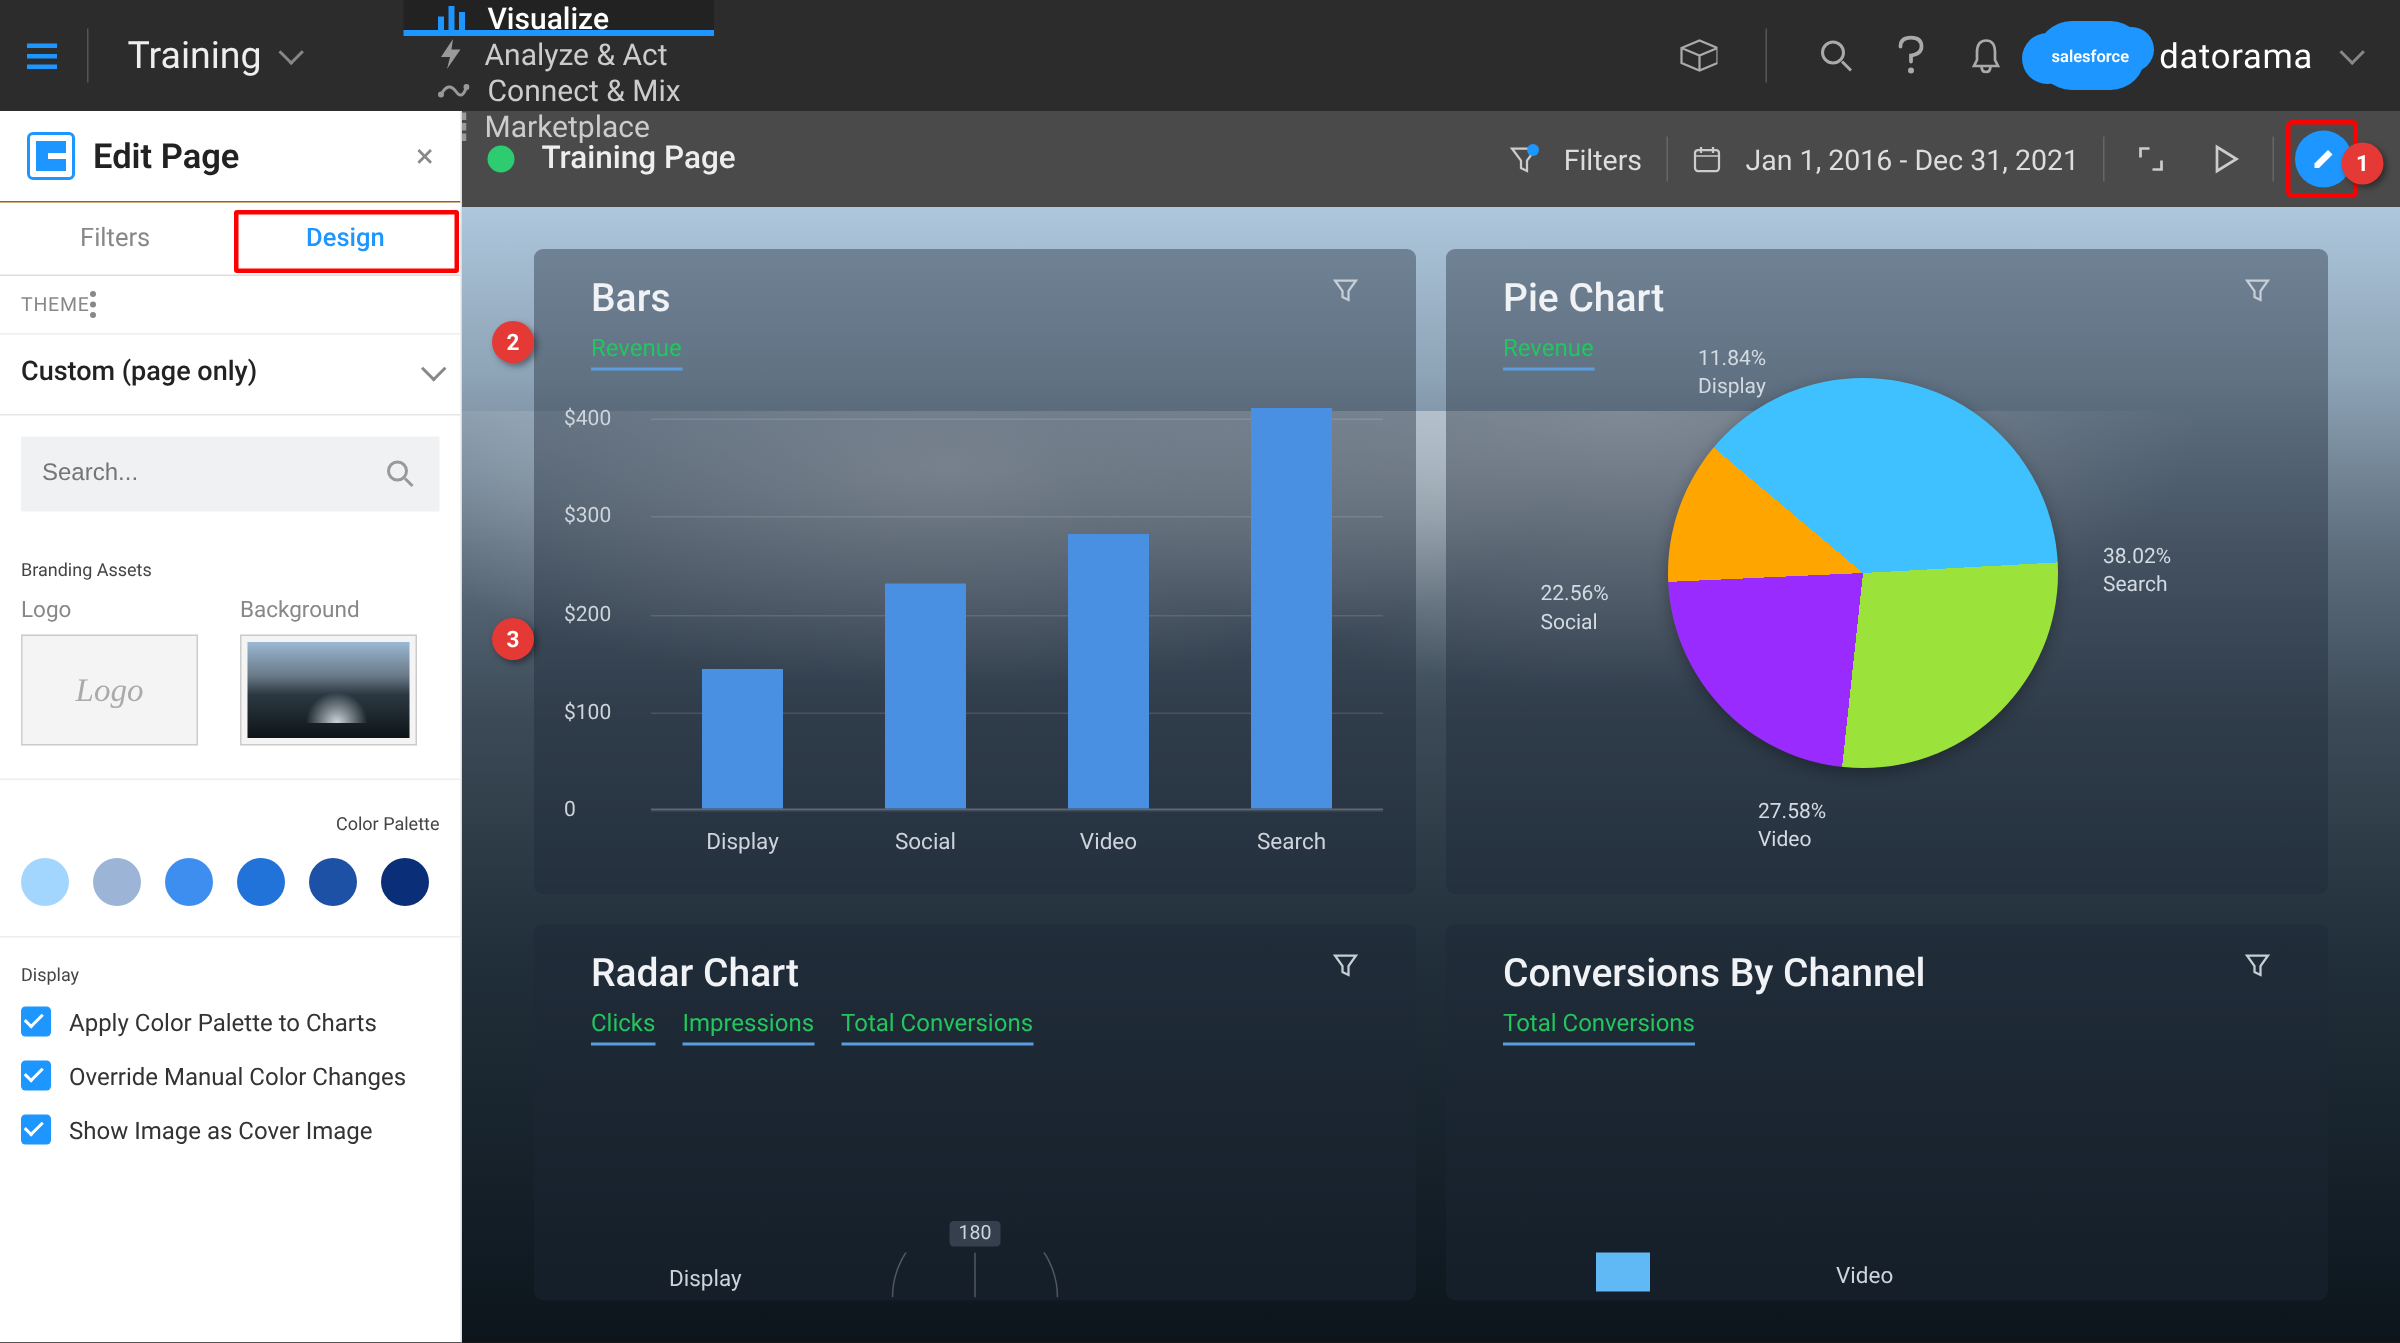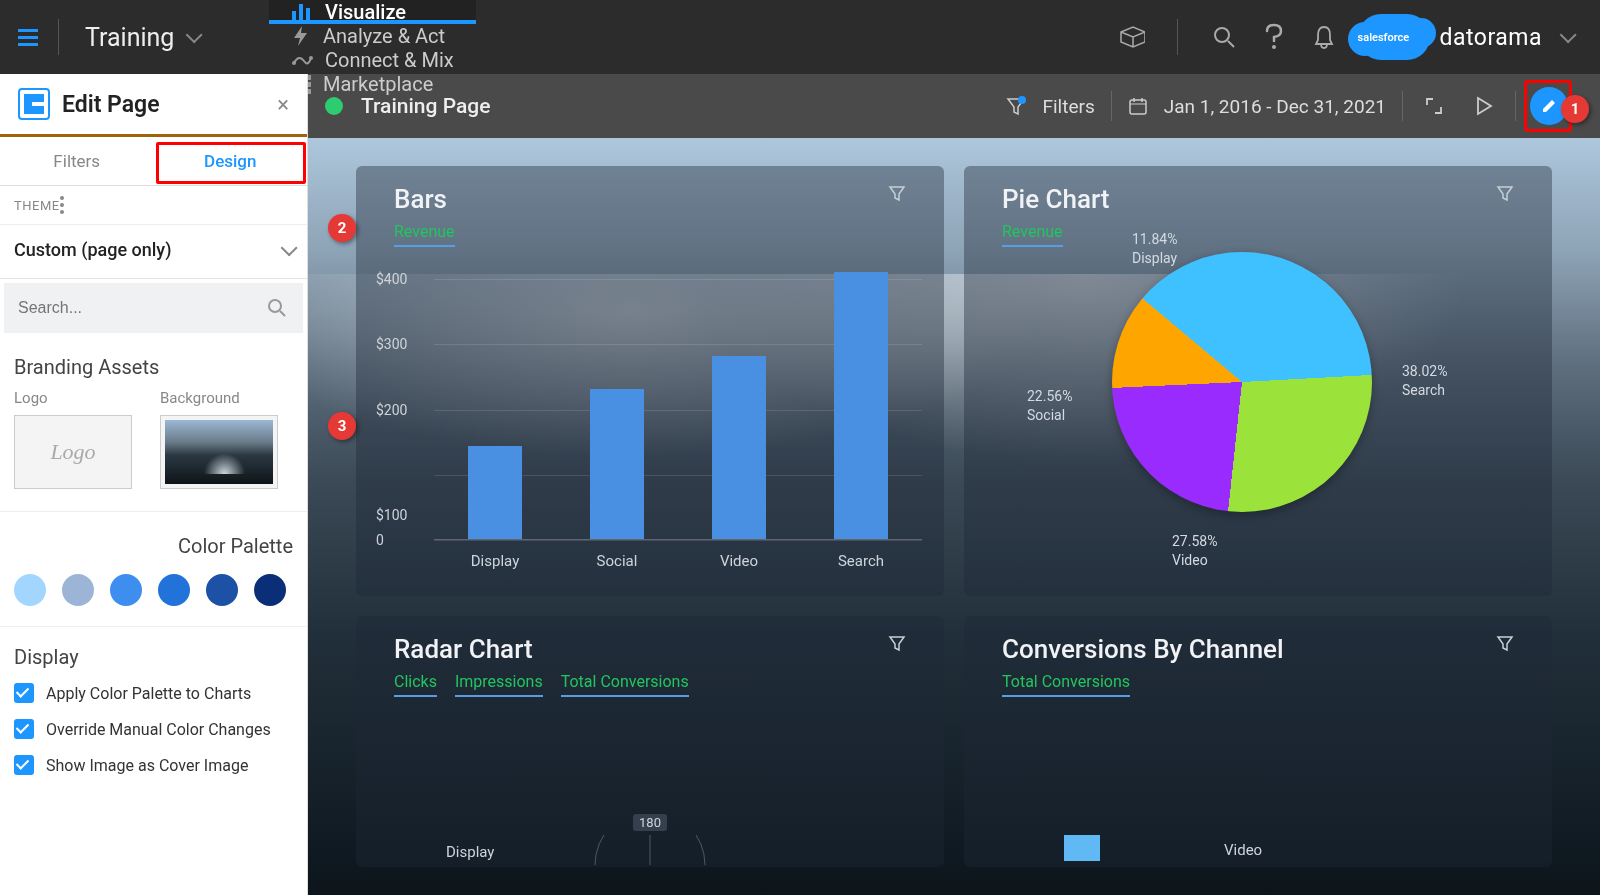--- a/index.html
+++ b/index.html
@@ -16,21 +16,21 @@
 .chev-down { width: 12px; height: 12px; border-right: 2px solid #888; border-bottom: 2px solid #888; transform: rotate(45deg) translateY(-3px); }
 .navtabs { display: flex; align-items: stretch; height: 74px; flex-direction: column; }
 .navtab { display: flex; align-items: center; gap: 12px; padding: 0 22px; font-size: 20px; color: #ccc; cursor: pointer; position: relative; }
 .navtab.active { background: #222; }
 .navtab.active::after { content:""; position:absolute; left:0; right:0; bottom:0; height:4px; background:#1e96ff; }
 .navtab.active .navtab-label { color: #fff; font-weight: 500; }
 .nav-spacer { flex: 1; }
 .nav-icons { display: flex; align-items: center; gap: 22px; padding-right: 20px; }
 .nav-icon { width: 28px; height: 28px; display:flex; align-items:center; justify-content:center; cursor:pointer; color:#aaa; }
 .brand { display:flex; align-items:center; gap:10px; padding-right:20px; }
-.sf-cloud { width:72px; height:46px; background:#1e96ff; border-radius:24px; position:relative; display:flex;align-items:center;justify-content:flex-start; color:#fff; font-size:11px; font-weight:600;}
+.sf-cloud { width:72px; height:46px; background:#1e96ff; border-radius:24px; position:relative; display:flex;align-items:center;justify-content:center; color:#fff; font-size:11px; font-weight:600;}
 .sf-cloud::before { content:""; position:absolute; width:34px; height:34px; background:#1e96ff; border-radius:50%; left:-10px; top:8px;}
 .sf-cloud::after { content:""; position:absolute; width:30px; height:30px; background:#1e96ff; border-radius:50%; right:-6px; top:4px;}
 .sf-cloud span { position:relative; z-index:1; }
 .brand-name { font-size: 23px; color: #fff; font-weight:400; letter-spacing:0.5px; }
 
 
 .subbar { height: 64px; background: #4a4a4a; display:flex; align-items:center; padding: 0 18px; margin-left: 307px; }
 .status-dot { width:18px; height:18px; background:#2ecc71; border-radius:50%; margin-right:18px; }
 .subbar-title { font-size:21px; color:#eee; font-weight:500; }
 .subbar-spacer { flex:1; }
@@ -38,51 +38,51 @@
 .subbar-sep { width:1px; height:30px; background:#666; }
 .subbar-icon { cursor:pointer; display:flex; align-items:center; justify-content:center; width:30px; height:30px; color:#ccc; }
 .edit-btn { width:38px; height:38px; border-radius:50%; background:#1e96ff; display:flex; align-items:center; justify-content:center; cursor:pointer; position:relative;}
 .edit-highlight { position:absolute; border:3px solid #f00; width:48px; height:52px; border-radius:4px; }
 
 
 .callout { width:28px; height:28px; background:#e53935; color:#fff; border-radius:50%; display:flex; align-items:center; justify-content:center; font-size:15px; font-weight:700; position:absolute; z-index:50; box-shadow: 2px 2px 4px rgba(0,0,0,0.4); }
 
 
 .sidebar { position:absolute; left:0; top:74px; width:308px; height:821px; background:#fff; color:#333; border-right:1px solid #ddd; overflow:hidden; display:flex; flex-direction:column; }
-.sidebar-hdr { display:flex; align-items:center; padding: 14px 18px; gap:12px; border-bottom:3px solid #a16207; }
+.sidebar-hdr { display:flex; align-items:center; padding: 14px 18px; gap:12px; border-bottom:1px solid #a16207; }
 .sidebar-hdr-icon { width:32px; height:32px; border:2px solid #1e96ff; border-radius:4px; position:relative;}
 .sidebar-hdr-icon::before{content:"";position:absolute;left:4px;top:4px;width:8px;height:20px;background:#1e96ff;}
 .sidebar-hdr-icon::after{content:"";position:absolute;right:4px;top:4px;width:12px;height:8px;background:#1e96ff; box-shadow: 0 12px 0 #1e96ff;}
 .sidebar-title { font-size:23px; font-weight:600; color:#222; flex:1; }
 .close-x { font-size:22px; color:#888; cursor:pointer; }
 
 .sidebar-tabs { display:flex; border-bottom:1px solid #ddd; position:relative; }
 .sidebar-tab { flex:1; text-align:center; padding:14px 0; font-size:17px; color:#888; cursor:pointer; }
 .sidebar-tab.active { color:#1e96ff; font-weight:500; }
 .design-highlight { position:absolute; border:3px solid #f00; border-radius:2px; width:150px; height:42px; left:156px; top:5px; }
 
 .section-row { display:flex; align-items:center; padding:10px 14px; border-bottom:1px solid #eee; }
 .theme-label { font-size:13px; color:#888; letter-spacing:0.5px; }
 .dots-v { display:flex; flex-direction:column; gap:3px; cursor:pointer; }
 .dots-v span { width:4px; height:4px; background:#888; border-radius:50%; }
 .theme-select-row { display:flex; align-items:center; justify-content:space-between; padding: 14px 14px 18px; border-bottom:1px solid #e5e5e5; cursor:pointer;}
 .theme-name { font-size:18px; color:#222; font-weight:500;}
 
-.search-row { background:#f0f1f3; margin:4px; padding:0; display:flex; align-items:center;  }
+.search-row { background:#f0f1f3; margin:14px; padding:0; display:flex; align-items:center;  }
 .search-row input { flex:1; border:none; background:transparent; padding:16px 14px; font-size:16px; color:#444; outline:none; }
 .search-row .srch-icon { padding-right:16px; color:#888; }
 
 .instabrand-row { display:flex; align-items:center; gap:14px; padding:16px 14px; border-bottom:1px solid #eee; background:#f7f8fa; position:relative;}
 .wand-icon { width:22px; height:22px; color:#1e96ff; }
 .instabrand-label { flex:1; font-size:17px; color:#333; }
 .toggle { width:40px; height:22px; background:#1e96ff; border-radius:11px; position:relative; cursor:pointer;}
 .toggle::after{content:"";position:absolute; width:16px;height:16px;background:#fff;border-radius:50%; right:3px; top:3px;}
 .toggle-highlight { position:absolute; border:3px solid #f00; border-radius:3px; width:52px; height:38px; right:8px; top:8px; }
 
-.section-title { font-size:20px; color:#444; padding:18px 14px 10px; }
+.section-title { font-size:12px; color:#444; padding:18px 14px 10px; }
 .assets-row { display:flex; gap:28px; padding:0 14px 22px; border-bottom:1px solid #eee;}
 .asset { display:flex; flex-direction:column; gap:8px; }
 .asset-label { font-size:15px; color:#888; }
 .asset-box { width:118px; height:74px; border:1px solid #ccc; background:#f4f4f4; display:flex; align-items:center; justify-content:center; position:relative; overflow:hidden;}
 .logo-text { font-family: cursive; font-style:italic; color:#aaa; font-size:22px; }
 .bg-thumb { width:100%; height:100%; background: linear-gradient(180deg,#9bb8d4 0%,#6a7a88 35%, #2b3842 55%, #0e1418 100%); position:relative;}
 .bg-thumb::after{content:"";position:absolute;left:35%;top:30%;width:40%;height:55%;background:radial-gradient(circle at 50% 100%,#cfd8df 0%,transparent 50%);}
 
 .palette-row { display:flex; gap:16px; padding:6px 14px 20px; border-bottom:1px solid #eee;}
 .swatch { width:32px; height:32px; border-radius:50%; cursor:pointer; }
@@ -351,21 +351,21 @@
         <div class="widget-filter-icon">
           <svg width="18" height="18">
               <path d="M2 3 L16 3 L11 10 L11 16 L7 14 L7 10 Z" stroke="#c8ced6" stroke-width="1.5" fill="none"></path>
             </svg>
         </div>
       </div>
       <div class="barchart">
           <div class="bar-ygrid" style="top: 100%;"></div>
           <div class="bar-ylabel" style="top: 100%;">0</div>
           <div class="bar-ygrid" style="top: 76.1905%;"></div>
-          <div class="bar-ylabel" style="top: 76.1905%; margin-top: 40px;">$100</div>
+          <div class="bar-ylabel" style="top: 76.1905%;">$100</div>
           <div class="bar-ygrid" style="top: 52.381%;"></div>
           <div class="bar-ylabel" style="top: 52.381%;">$200</div>
           <div class="bar-ygrid" style="top: 28.5714%;"></div>
           <div class="bar-ylabel" style="top: 28.5714%;">$300</div>
           <div class="bar-ygrid" style="top: 4.7619%;"></div>
           <div class="bar-ylabel" style="top: 4.7619%;">$400</div>
           <div class="bar-xaxis"></div>
           <div class="bar-col" style="left: calc(12.5% - 27px); height: 33.8095%;"></div>
           <div class="bar-xlabel" style="left: 12.5%;">Display</div>
           <div class="bar-col" style="left: calc(37.5% - 27px); height: 54.7619%;"></div>

